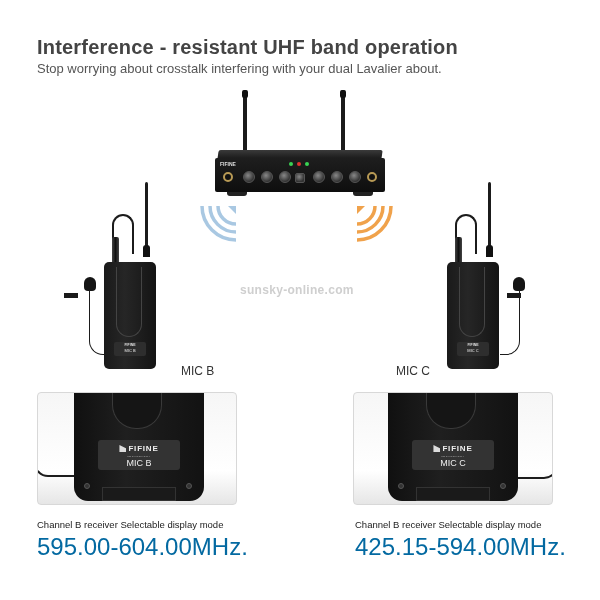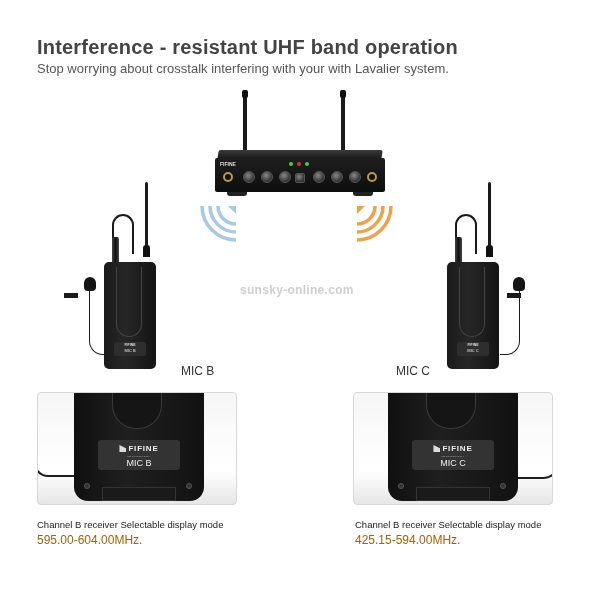--- a/index.html
+++ b/index.html
@@ -53,27 +53,27 @@
     .cu-label { position: absolute; left: 24px; top: 51px; width: 82px; height: 30px; background: #333; border-radius: 3px; text-align: center; }
     .cu-brand { font-size: 8px; color: #eee; font-weight: bold; letter-spacing: 0.8px; line-height: 12px; margin-top: 3px; }
     .cu-brand::before { content: ""; display: inline-block; width: 7px; height: 7px; background: #ddd; margin-right: 2px; vertical-align: -1px; clip-path: polygon(0 0, 100% 50%, 100% 100%, 0 100%); }
     .cu-tech { font-size: 2.5px; color: #bbb; letter-spacing: 0.6px; line-height: 3px; }
     .cu-name { font-size: 9px; color: #eee; line-height: 11px; }
     .cu-screw { position: absolute; top: 94px; width: 6px; height: 6px; border-radius: 50%; background: #333; border: 1px solid #555; }
     .cu-door { position: absolute; left: 28px; top: 98px; width: 74px; height: 14px; background: #1a1a1a; border: 1px solid #333; }
     .cu-cable { position: absolute; border-bottom: 2px solid #1c1c1c; }
 
     .ch-desc { position: absolute; top: 519px; font-size: 9.5px; color: #222; white-space: nowrap; }
-    .ch-freq { position: absolute; top: 533px; font-size: 12px; color: #a16207; white-space: nowrap; }
+    .ch-freq { position: absolute; top: 533px; font-size: 24px; color: #0369a1; white-space: nowrap; }
   </style>
 </head>
 <body>
 
 <div class="title">Interference - resistant UHF band operation</div>
-<div class="subtitle">Stop worrying about crosstalk interfering with your with Lavalier system.</div>
+<div class="subtitle">Stop worrying about crosstalk interfering with your dual Lavalier about.</div>
 
 <div class="receiver">
   <div class="antenna l"></div>
   <div class="antenna r"></div>
   <div class="rx-top"></div>
   <div class="rx-body">
     <span class="rx-brand">FIFINE</span>
     <div class="rx-jack" style="left:8px"></div>
     <div class="rx-knob" style="left:28px"></div>
     <div class="rx-knob" style="left:46px"></div>

